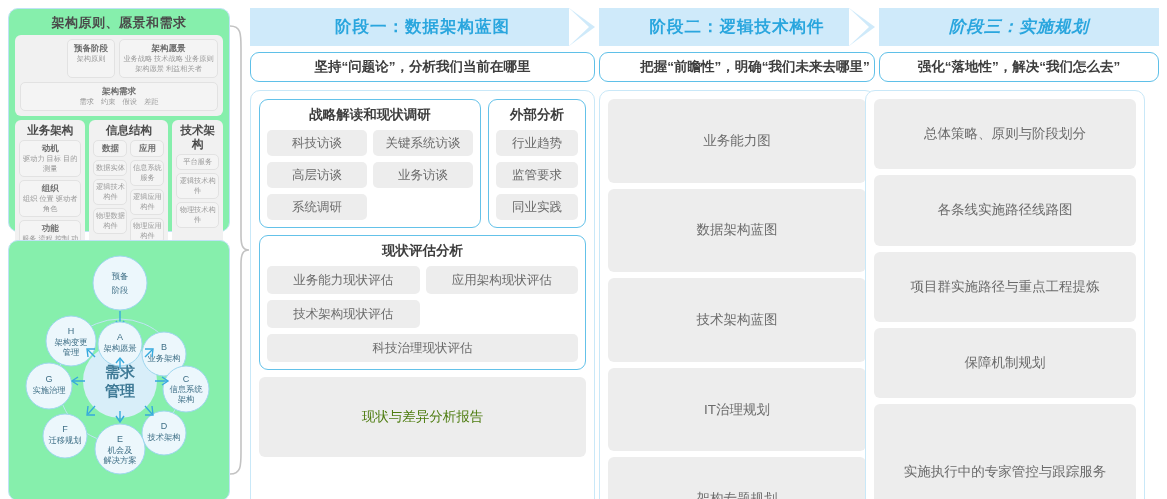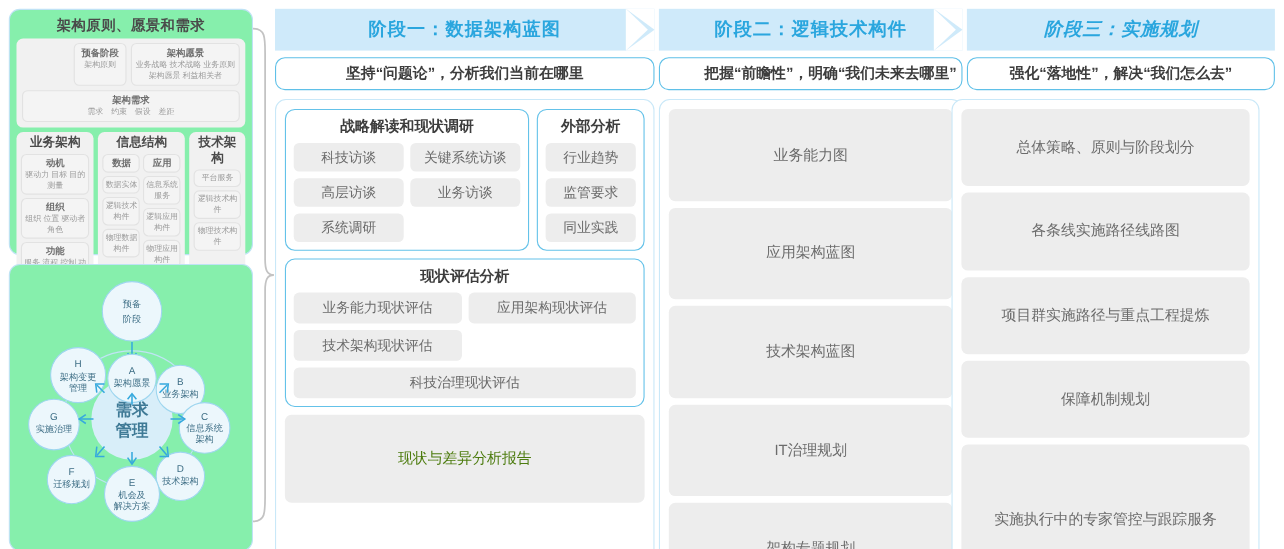--- a/index.html
+++ b/index.html
@@ -445,21 +445,21 @@
             <div class="chip h28">科技治理现状评估</div>
           </div>
         </div>
 
         <div class="report">现状与差异分析报告</div>
       </div>
 
       <div class="pcol pc-2">
         <div class="plist">
           <div class="pitem" style="flex:1">业务能力图</div>
-          <div class="pitem" style="flex:1">应用架构蓝图</div>
+          <div class="pitem" style="flex:1">数据架构蓝图</div>
           <div class="pitem" style="flex:1">技术架构蓝图</div>
           <div class="pitem" style="flex:1">IT治理规划</div>
           <div class="pitem" style="flex:1">架构专题规划</div>
         </div>
       </div>
 
       <div class="pcol pc-3">
         <div class="plist">
           <div class="pitem" style="flex:1">总体策略、原则与阶段划分</div>
           <div class="pitem" style="flex:1">各条线实施路径线路图</div>

